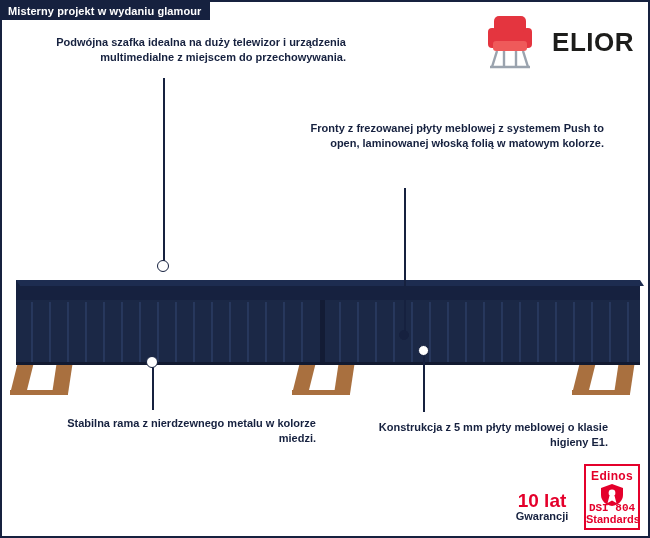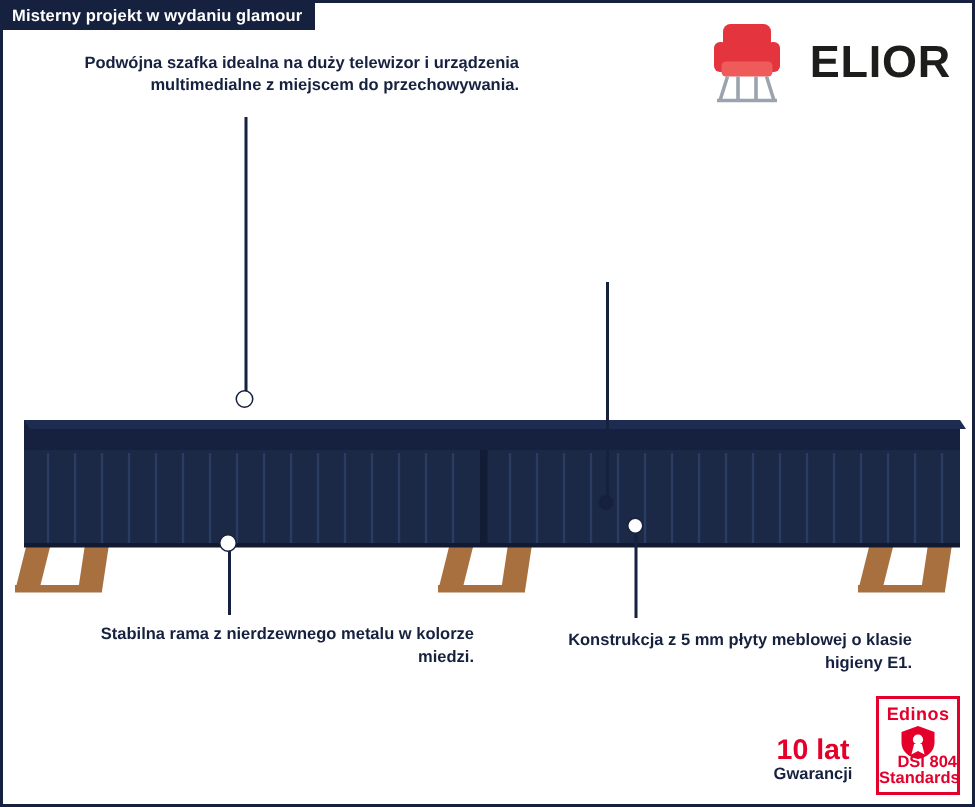--- a/index.html
+++ b/index.html
@@ -51,21 +51,21 @@
     align-items: center;
     gap: 8px;
     z-index: 15;
   }
   .brand-logo {
     width: 62px;
     height: 60px;
     position: relative;
   }
   .brand-name {
-    font-size: 30px;
+    font-size: 26px;
     font-weight: bold;
     color: #1d1d1b;
     letter-spacing: 0.5px;
   }
 
   
   .note {
     position: absolute;
     font-size: 11px;
     font-weight: bold;
@@ -150,24 +150,25 @@
     left: 0; right: 0; top: 3px;
     text-align: center;
     color: #e4002b;
     font-size: 12px;
     font-weight: bold;
     letter-spacing: 0.3px;
   }
   .badge-edinos .e-mid {
     position: absolute;
     left: 0; right: 0; top: 36px;
-    text-align: right;
+    text-align: center;
     color: #e4002b;
     font-size: 11px;
     font-weight: bold;
+    font-family: Liberation Mono, monospace;
   }
   .badge-edinos .e-bot {
     position: absolute;
     left: 0; right: 0; bottom: 3px;
     color: #e4002b;
     font-size: 11px;
     font-weight: bold;
   }
   .badge-edinos .e-glyph {
     position: absolute;
@@ -279,20 +280,21 @@
   <div class="leader" style="left:402px; top:186px; width:2px; height:146px;"></div>
   <div class="dot solid" style="left:397px; top:328px; width:10px; height:10px; background:#16213f;"></div>
 
   <div class="leader" style="left:150px; top:362px; width:2px; height:46px;"></div>
   <div class="dot" style="left:144px; top:354px; width:12px; height:12px;"></div>
 
   <div class="leader" style="left:421px; top:354px; width:2px; height:56px;"></div>
   <div class="dot" style="left:416px; top:343px; width:11px; height:11px;"></div>
 
   <div class="note" id="note-tl">Podwójna szafka idealna na duży telewizor i urządzenia multimedialne z miejscem do przechowywania.</div>
+  <div class="note" id="note-tr">Fronty z frezowanej płyty meblowej z systemem Push to open, laminowanej włoską folią w matowym kolorze.</div>
   <div class="note" id="note-bl">Stabilna rama z nierdzewnego metalu w kolorze miedzi.</div>
   <div class="note" id="note-br">Konstrukcja z 5 mm płyty meblowej o klasie higieny E1.</div>
 
   <div class="badges">
     <div class="badge-warranty">
       <div class="b1">10 lat</div>
       <div class="b2">Gwarancji</div>
     </div>
     <div class="badge-edinos">
       <div class="e-top">Edinos</div>

